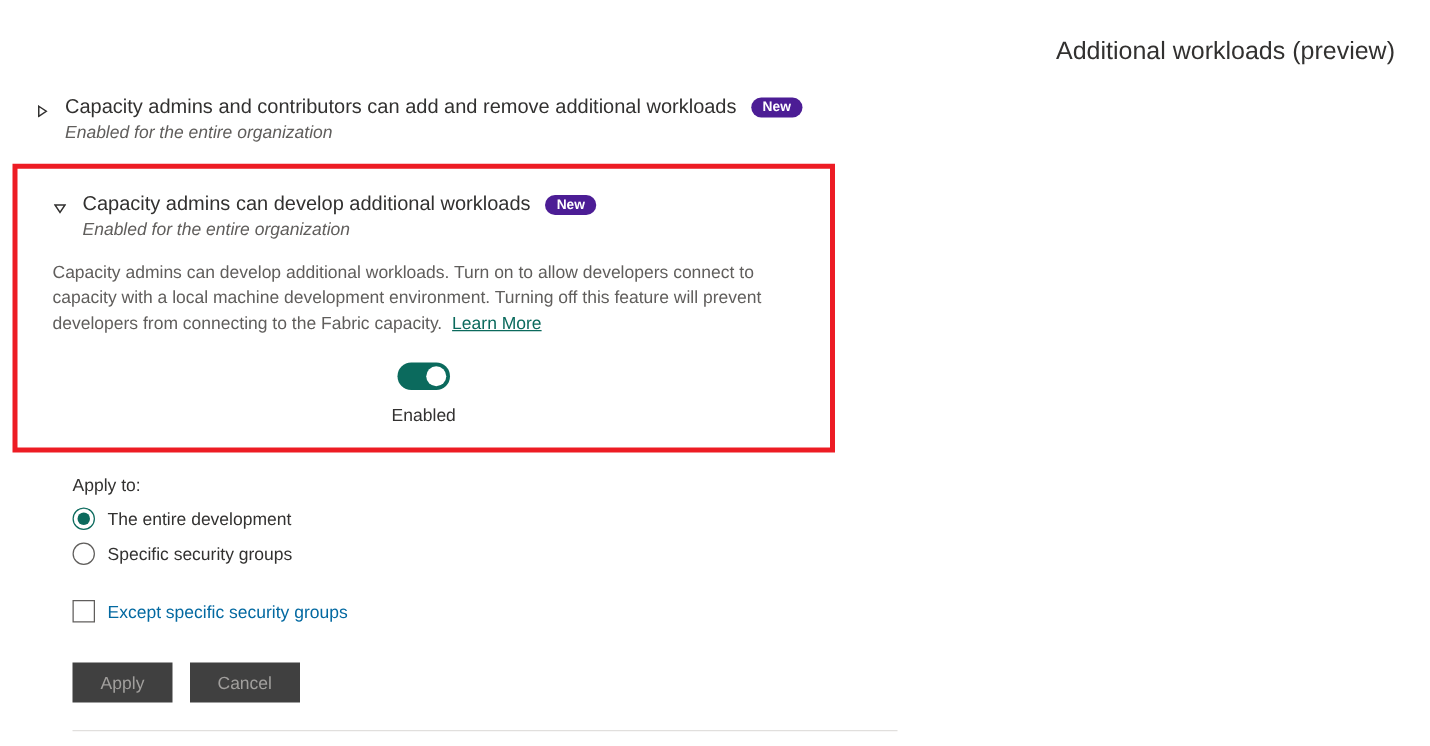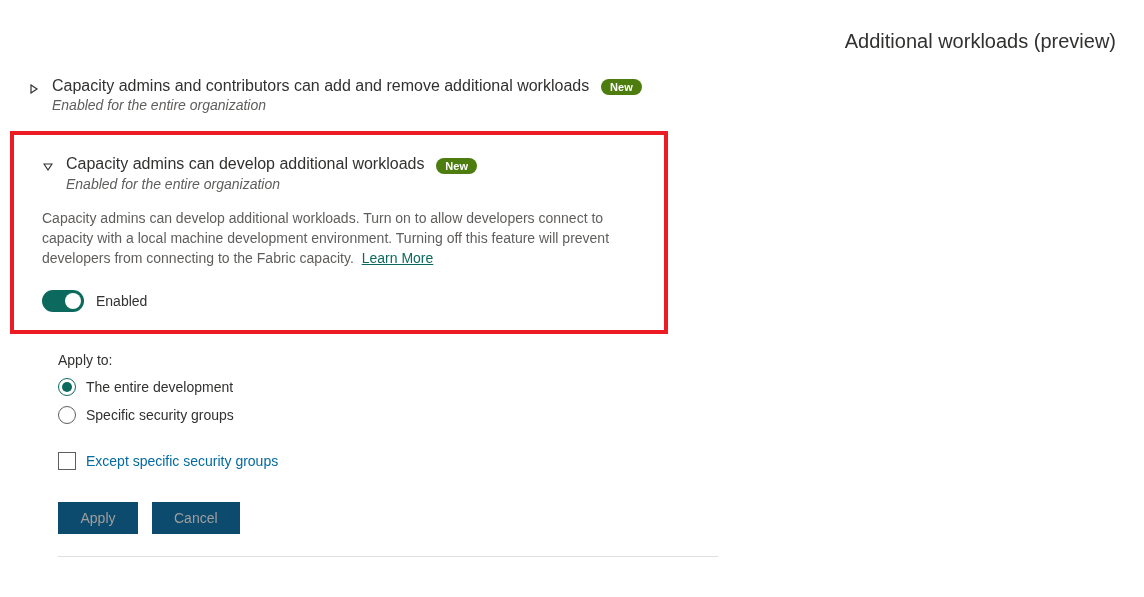--- a/index.html
+++ b/index.html
@@ -42,21 +42,21 @@
     }
     .setting-title {
       font-size: 16px;
       font-weight: 400;
       color: #323130;
       display: inline;
       margin-top: 36px;
     }
     .new-badge {
       display: inline-block;
-      background: #4d7c0f;
+      background: #4c1d95;
       color: #fff;
       font-size: 11px;
       font-weight: 600;
       padding: 2px 9px;
       border-radius: 10px;
       margin-left: 8px;
       vertical-align: middle;
     }
     .setting-subtitle {
       font-style: italic;
@@ -85,20 +85,21 @@
       color: #0b6a5d;
       text-decoration: underline;
       cursor: pointer;
       margin-left: 4px;
     }
     .toggle-row {
       display: flex;
       align-items: center;
       gap: 12px;
       margin-top: 22px;
+      flex-direction: column;
     }
     .toggle-switch {
       width: 42px;
       height: 22px;
       background: #0b6a5d;
       border-radius: 11px;
       position: relative;
       cursor: pointer;
     }
     .toggle-knob {
@@ -173,21 +174,21 @@
       color: #0369a1;
     }
     .button-row {
       display: flex;
       gap: 14px;
       margin-top: 32px;
     }
     .btn {
       padding: 8px 22px;
       font-size: 14px;
-      background: #0c4a6e;
+      background: #404040;
       border: none;
       color: #a19f9d;
       cursor: default;
       min-width: 80px;
     }
     .divider {
       border: none;
       border-top: 1px solid #e1dfdd;
       margin-top: 22px;
       width: 660px;

